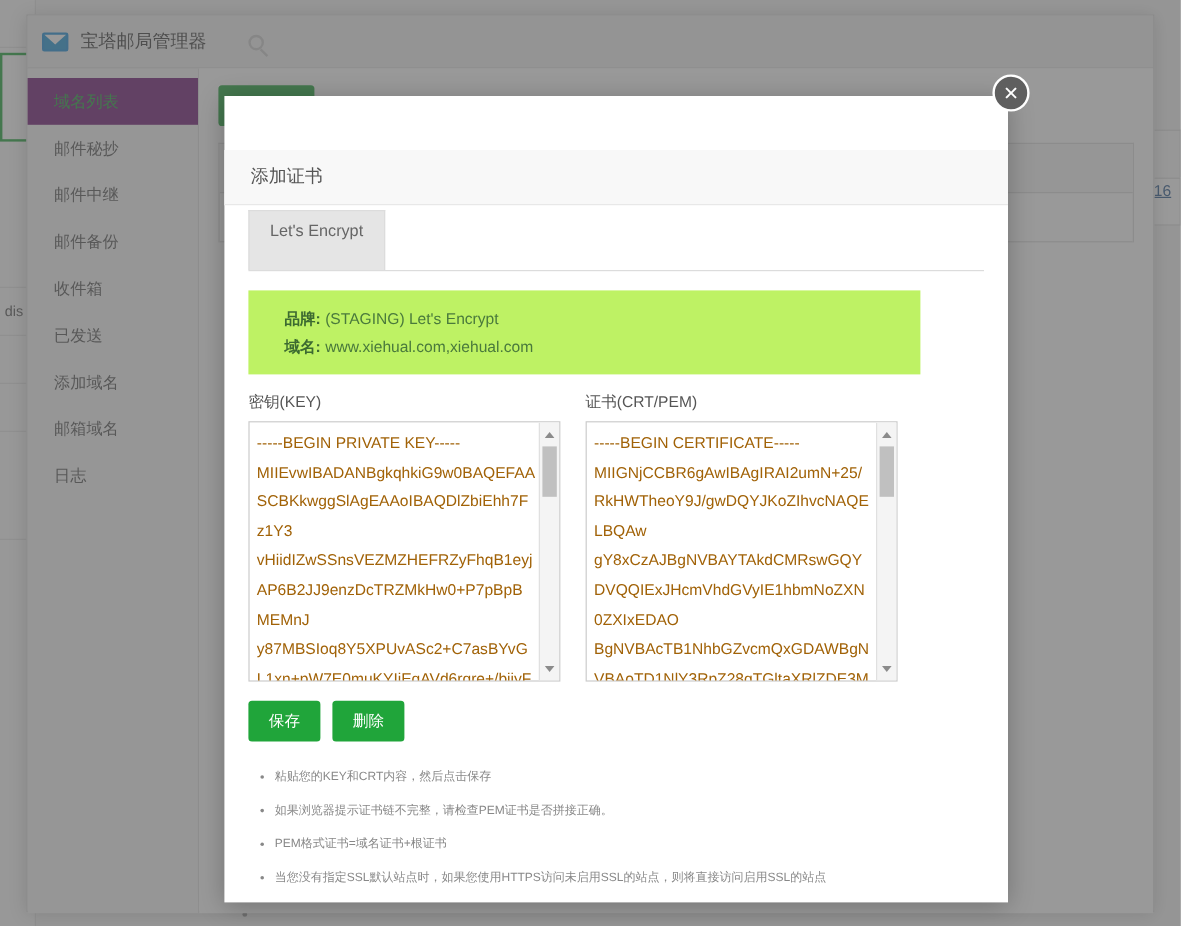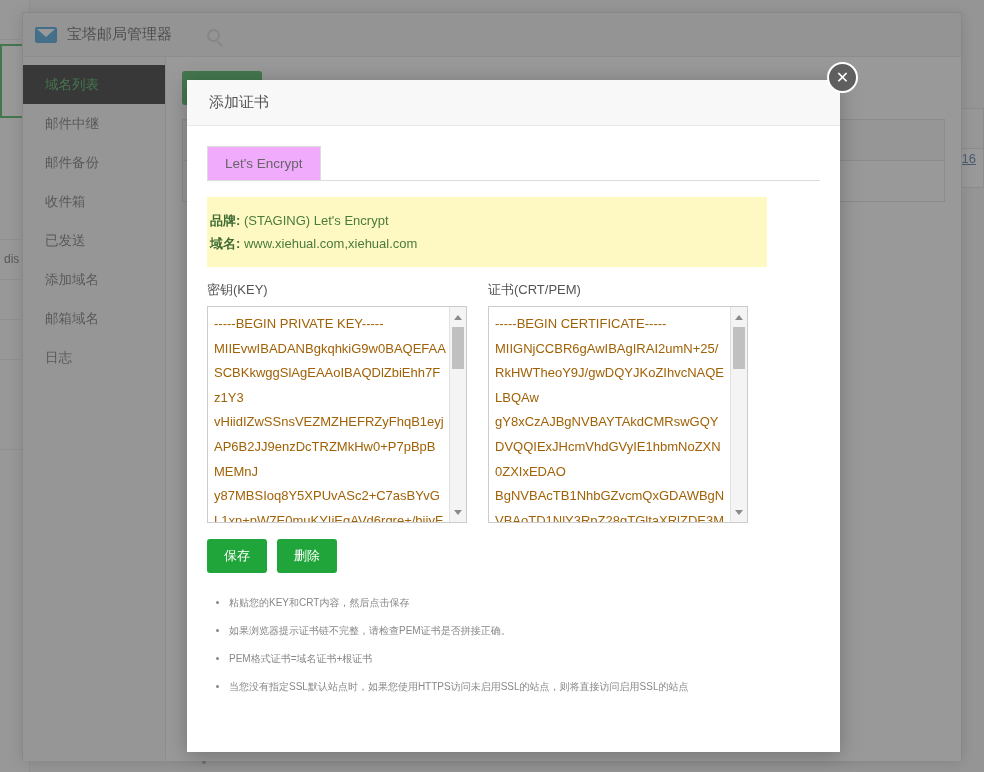--- a/index.html
+++ b/index.html
@@ -149,21 +149,21 @@
     flex: none;
   }
   .side-item {
     height: 39px;
     line-height: 39px;
     padding-left: 22px;
     font-size: 13.5px;
     color: #555555;
     cursor: pointer;
   }
-  .side-item.active { color: #20a53a; background: #000000; }
+  .side-item.active { color: #20a53a; background: #701a75; }
 
   #plugin-content {
     flex: 1;
     padding: 14px 16px;
     position: relative;
     background: #ffffff;
   }
   .btn-green {
     display: inline-block;
     background: #20a53a;
@@ -209,20 +209,21 @@
     z-index: 60;
     box-shadow: 0 3px 20px rgba(0,0,0,0.25);
   }
   #cert-modal-header {
     height: 46px;
     background: #f8f8f8;
     border-bottom: 1px solid #e8e8e8;
     display: flex;
     align-items: center;
     padding: 0 22px;
+    margin-top: 45px;
   }
   #cert-modal-title { font-size: 15px; color: #555555; }
   #cert-close-btn {
     position: absolute;
     right: -18px; top: -18px;
     width: 31px; height: 31px;
     border-radius: 50%;
     background: #5f5f5f;
     border: 2px solid #ffffff;
     color: #ffffff;
@@ -237,44 +238,44 @@
 
   
   .tabs {
     display: flex;
     border-bottom: 1px solid #dcdcdc;
     height: 35px;
     align-items: flex-end;
   }
   .tab {
     padding: 0 17px;
-    height: 34px;
+    height: 50px;
     line-height: 33px;
     font-size: 13.5px;
     cursor: pointer;
     border: 1px solid #dcdcdc;
     border-bottom: none;
     margin-right: -1px;
-    background: #f0abfc;
+    background: #e5e5e5;
     color: #666666;
   }
   .tab.active {
     background: #ffffff;
     color: #333333;
     position: relative;
     top: 1px;
     height: 35px;
     line-height: 34px;
   }
 
   
   .info-box {
     margin-top: 16px;
-    background: #fef9c3;
-    padding: 12px 3px;
+    background: #bef264;
+    padding: 12px 30px;
     font-size: 13px;
     line-height: 23px;
     color: #4a7a3c;
     width: 560px;
   }
   .info-box b { color: #3d6b31; }
 
   
   .ta-wrap { display: flex; margin-top: 14px; gap: 21px; }
   .ta-col { width: 260px; }
@@ -390,20 +391,21 @@
     <span class="env-icon"></span>
     <span id="plugin-title">宝塔邮局管理器</span>
     <span class="header-search">
         <span class="mag"></span>
       </span>
   </div>
 
   <div id="plugin-body">
     <div id="plugin-sidebar">
       <div class="side-item active">域名列表</div>
+      <div class="side-item">邮件秘抄</div>
       <div class="side-item">邮件中继</div>
       <div class="side-item">邮件备份</div>
       <div class="side-item">收件箱</div>
       <div class="side-item">已发送</div>
       <div class="side-item">添加域名</div>
       <div class="side-item">邮箱域名</div>
       <div class="side-item">日志</div>
     </div>
 
     <div id="plugin-content">

